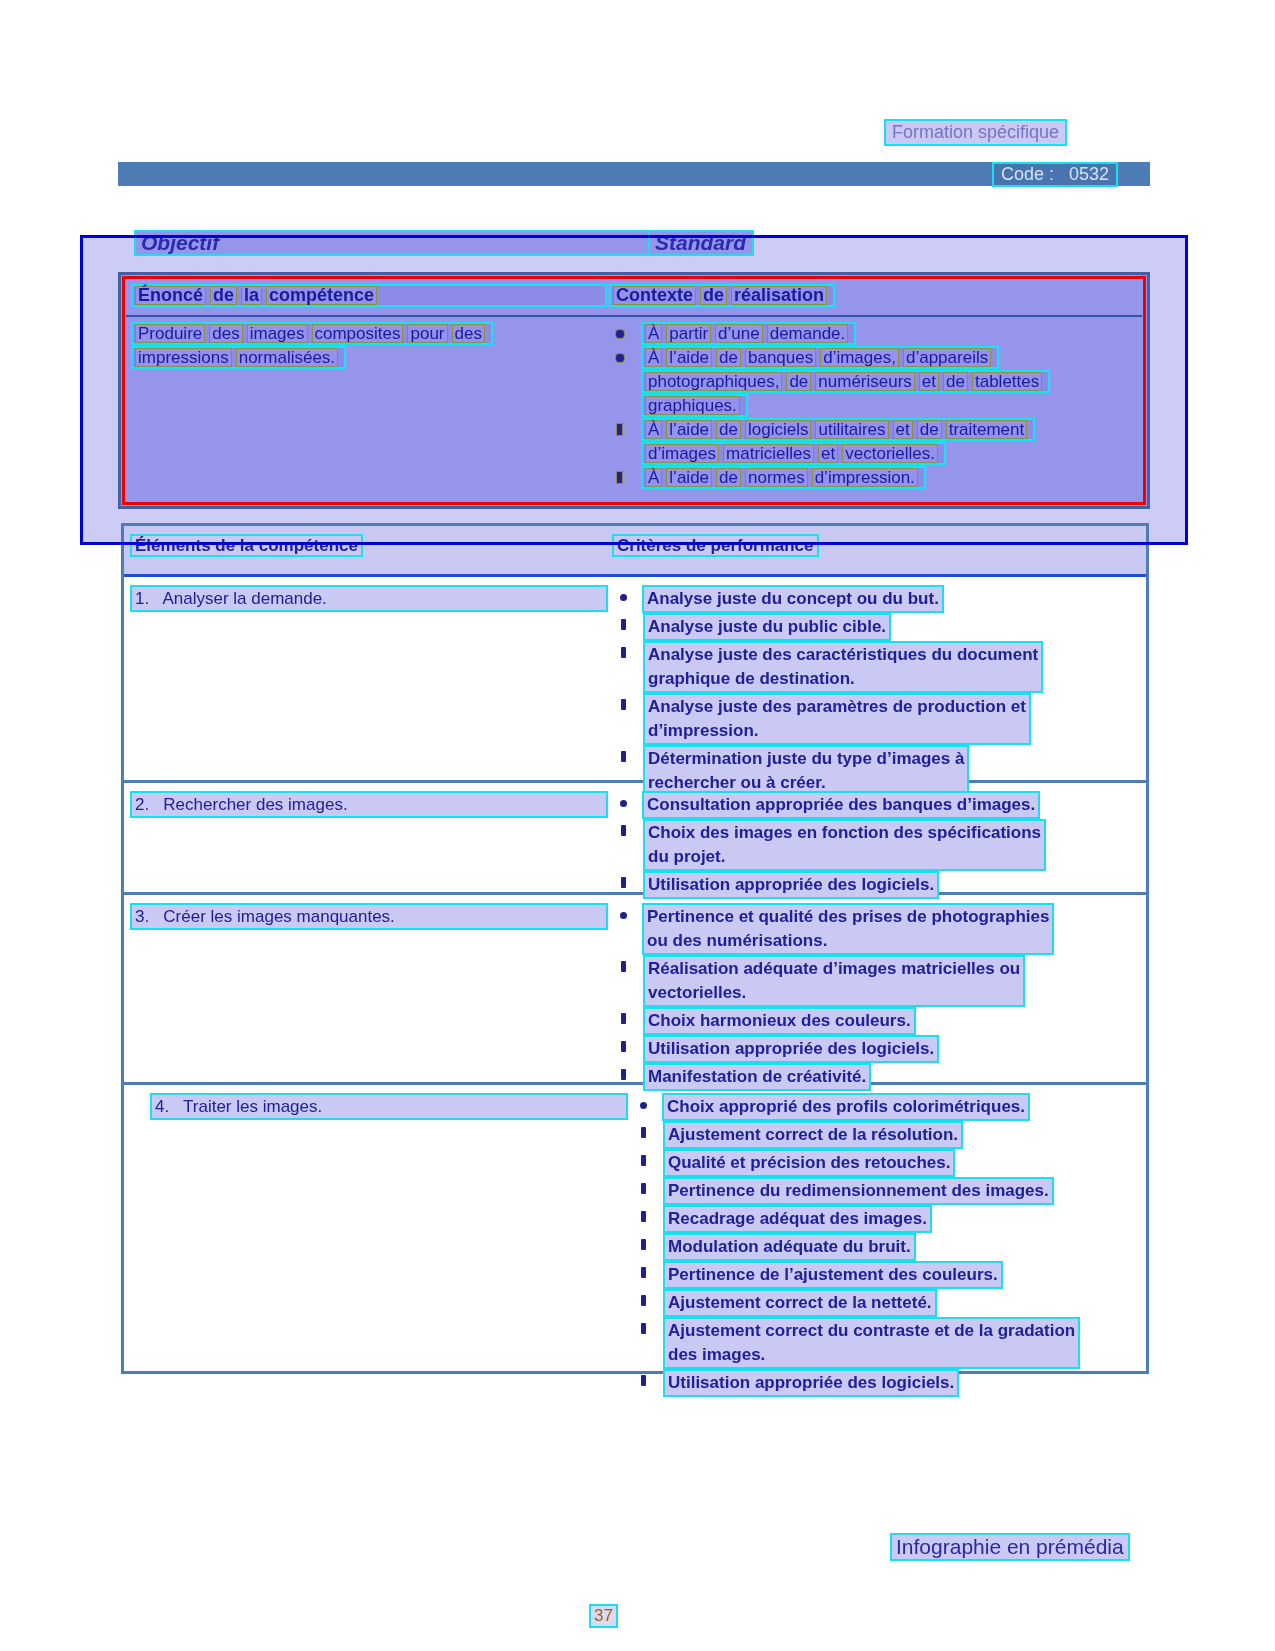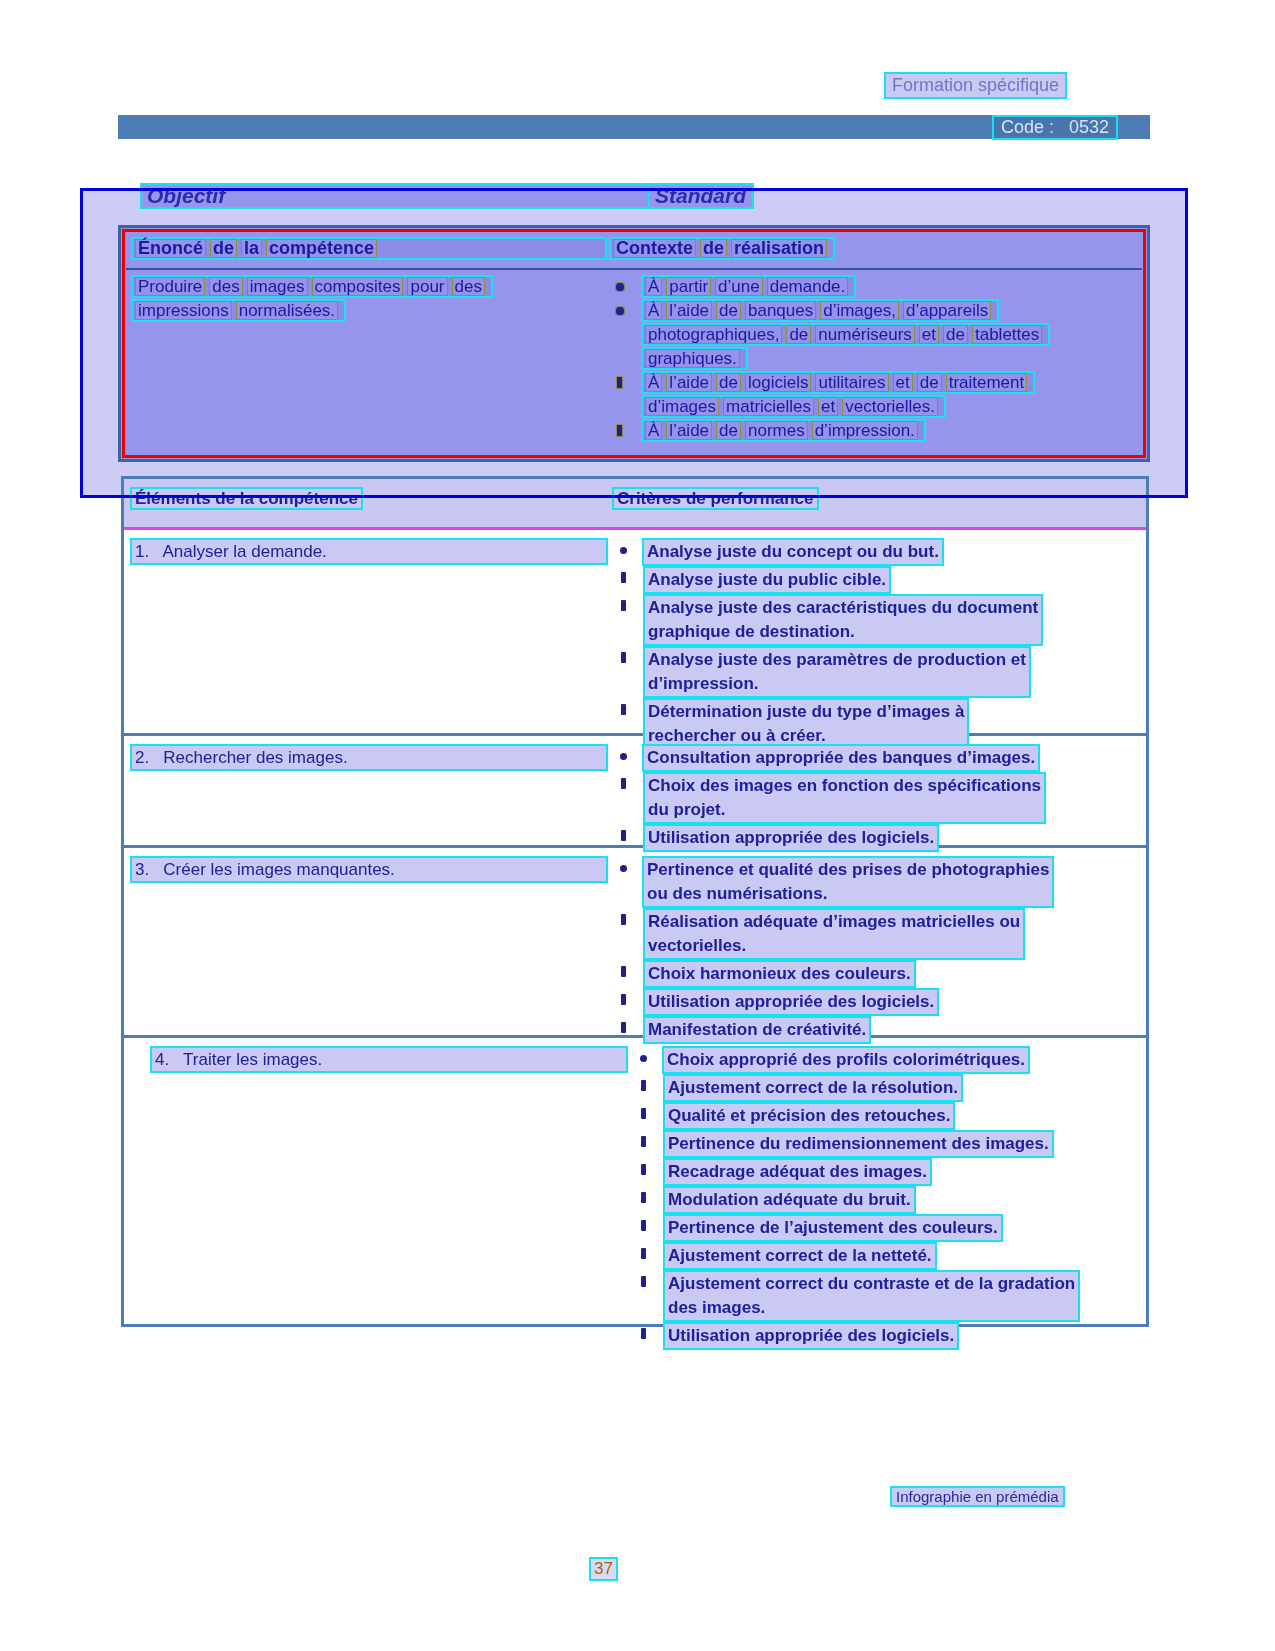--- a/index.html
+++ b/index.html
@@ -1,33 +1,33 @@
 <!DOCTYPE html>
 <html><head>
 <meta charset="utf-8">
 <style>
   html,body{margin:0;padding:0;background:#fff;}
   .page{position:relative;width:1275px;height:1651px;background:#ffffff;
         font-family:"Liberation Sans", sans-serif;color:#1F1F8F;overflow:hidden;}
-  .abs{position:absolute;}
+  .abs{position:absolute;margin-top:47px;}
   
   .formation{left:884px;top:72px;border:2px solid #19E0F0;background:#C9C9F3;
              color:#7474C4;font-size:18px;padding:1px 6px;white-space:pre;}
   .bluebar{left:118px;top:115px;width:1032px;height:24px;background:#4E7CB4;
            display:flex;justify-content:flex-end;align-items:center;padding-right:32px;box-sizing:border-box;}
   .codebox{border:2px solid #19E0F0;background:#4875AE;color:#D6E2F2;
            font-size:18px;padding:0 7px;white-space:pre;}
   
   .outer-bg{left:80px;top:188px;width:1108px;height:310px;background:#CCCCF6;z-index:1;}
   .outer-border{left:80px;top:188px;width:1108px;height:310px;border:3px solid #0000D9;
                 box-sizing:border-box;z-index:6;pointer-events:none;background:transparent;}
   .obj-hl{top:183px;height:26px;border:2px solid #19E0F0;background:#9595EC;z-index:3;
           box-sizing:border-box;font-size:21px;font-weight:bold;font-style:italic;
           color:#2A2AB0;padding:0 0 0 5px;line-height:22px;}
-  .obj-l{left:140px;width:572px;}
+  .obj-l{left:134px;width:572px;}
   .obj-r{left:648px;width:106px;}
   
   .t1{left:118px;top:225px;width:1032px;height:237px;border:3px solid #4060A8;
       box-sizing:border-box;z-index:2;background:#9595EC;}
   .redbox{position:absolute;left:1px;top:1px;right:1px;bottom:1px;border:3px solid #EE0000;
           background:#9595EC;box-sizing:border-box;}
   .rb-head,.rb-body{display:flex;}
   .rb-head{padding-top:5px;height:36px;box-sizing:border-box;}
   .rb-sep{height:2px;background:#3355A8;margin:0 1px;}
   .rb-body{padding-top:5px;}
@@ -40,40 +40,40 @@
      padding:0 2px;margin-right:4px;font-size:17px;line-height:17px;color:#1A1AA0;}
   .hdr .w{font-weight:bold;font-size:18px;}
   .ctx-item{display:flex;align-items:flex-start;}
   .sq{flex:none;width:8px;height:8px;border-radius:4px;background:#202090;
       border:1px solid #8E8E3C;margin:7px 16px 0 6px;}
   .sq.bar{width:5px;height:11px;border-radius:1px;margin:5px 18px 0 7px;}
   .ctx-text{display:block;}
   
   .t2{left:121px;top:476px;width:1028px;height:851px;border:3px solid #4E7CB4;
       box-sizing:border-box;z-index:2;background:#fff;}
-  .t2head{display:flex;height:51px;box-sizing:border-box;border-bottom:3px solid #d946ef;
+  .t2head{display:flex;height:51px;box-sizing:border-box;border-bottom:3px solid #1d4ed8;
           background:#C8C8F2;}
   .t2hl{width:488px;flex:none;padding:8px 0 0 6px;box-sizing:border-box;}
   .t2hr{flex:1;padding-top:8px;}
   .bold{font-weight:bold;font-size:18px;}
   .hl{border:2px solid #19E0F0;background:#C9C9F3;padding:0 3px;
       white-space:pre-wrap;line-height:24px;font-size:17px;color:#20209A;
       box-decoration-break:clone;-webkit-box-decoration-break:clone;}
   .hl.item{display:block;width:478px;box-sizing:border-box;line-height:21px;padding:1px 3px;}
   .t2row{display:flex;box-sizing:border-box;border-bottom:3px solid #4E7CB4;}
   .t2row:last-child{border-bottom:none;padding-left:20px;}
   .t2row.r0{height:206px;} .t2row.r1{height:112px;} .t2row.r2{height:190px;} .t2row.r3{height:289px;}
   .t2l{width:488px;flex:none;padding:8px 0 0 6px;box-sizing:border-box;}
   .t2r{flex:1;min-width:0;padding:8px 6px 0 0;box-sizing:border-box;max-width:520px;font-weight:bold;}
   .crit{display:flex;align-items:flex-start;}
   .b{flex:none;width:7px;height:7px;border-radius:4px;background:#1F1F8F;margin:9px 15px 0 8px;}
   .b.bar{width:5px;height:11px;border-radius:1px;margin:6px 17px 0 9px;}
   
   .prog{left:890px;top:1486px;border:2px solid #19E0F0;background:#C9C9F3;
-        color:#2A2AA0;font-size:15px;padding:0 4px;white-space:pre;}
+        color:#2A2AA0;font-size:21px;padding:0 4px;white-space:pre;}
   .pageno{left:589px;top:1557px;border:2px solid #19E0F0;background:#D9D9F6;
           color:#a16207;font-size:17px;padding:0 3px;}
 </style>
 </head>
 <body>
 
 <div class="page">
 
   <div class="abs formation">Formation spécifique</div>
 

